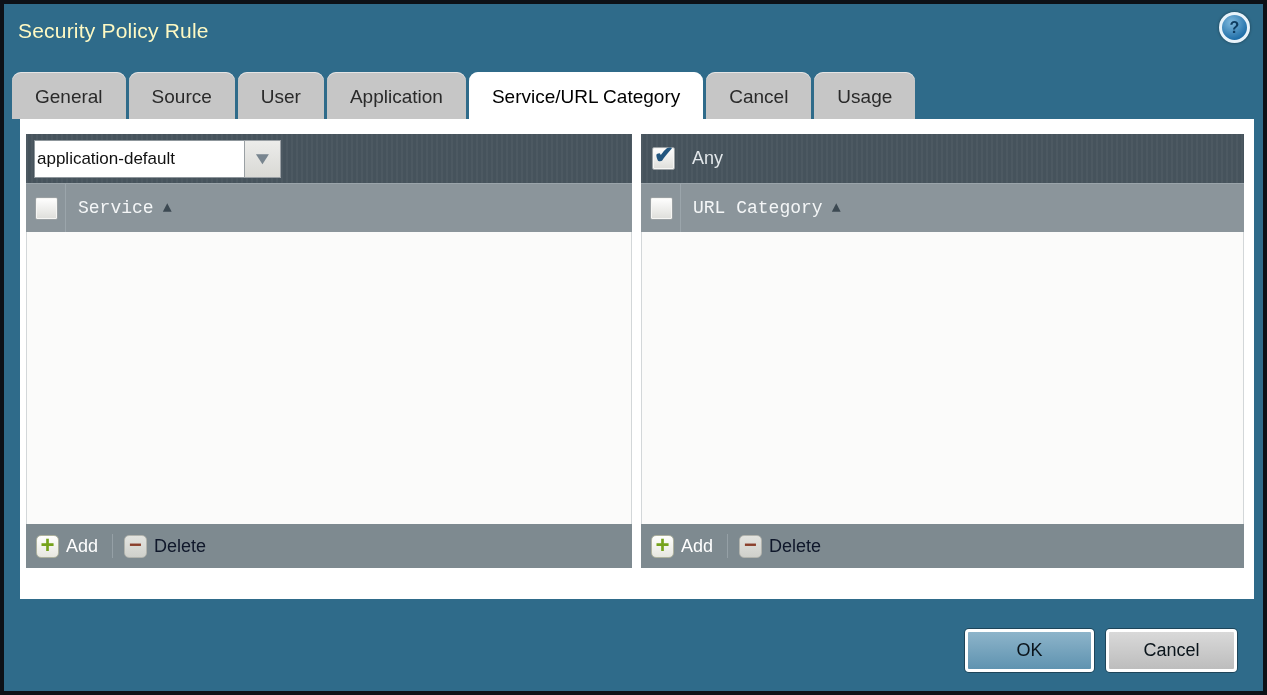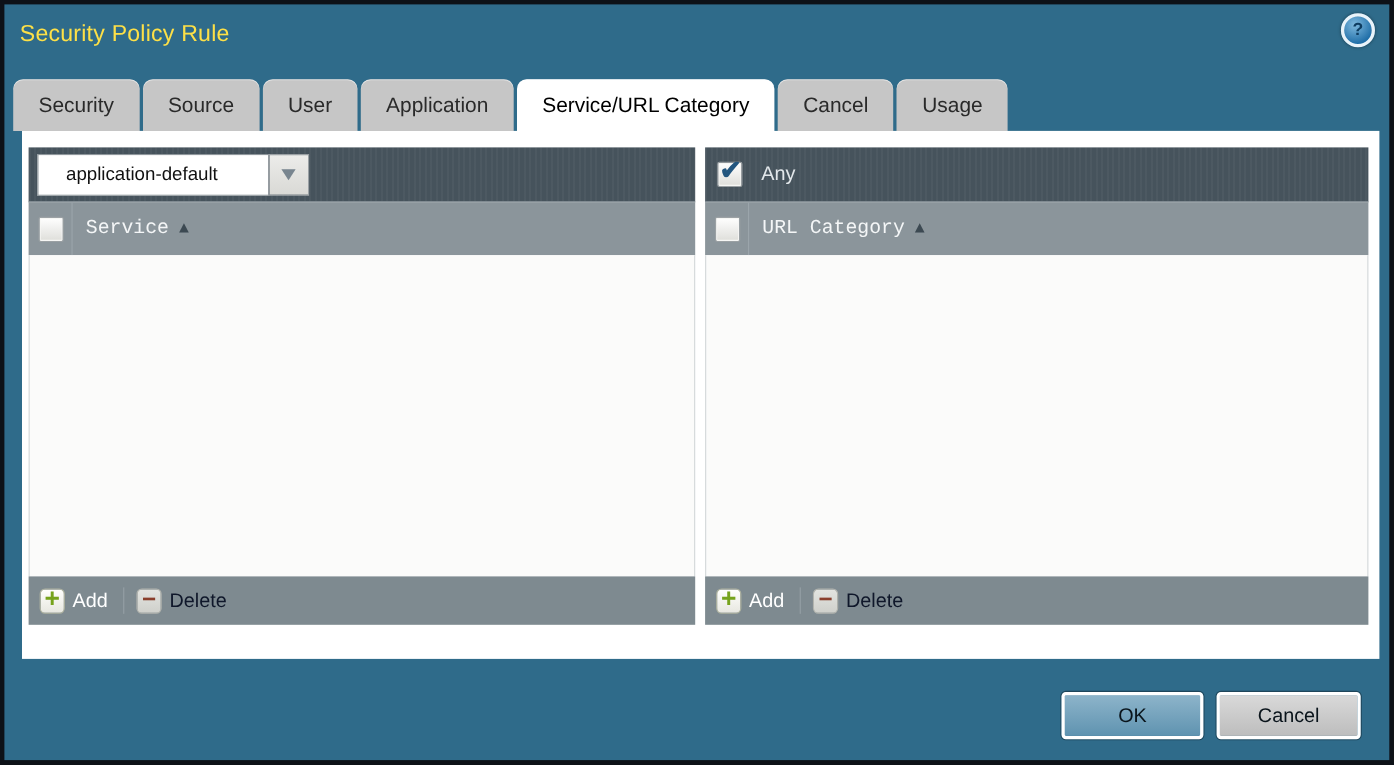--- a/index.html
+++ b/index.html
@@ -7,21 +7,21 @@
     position:relative;width:1267px;height:695px;overflow:hidden;
     background:#0d1117;
     font-family:"Liberation Sans",sans-serif;
     -webkit-font-smoothing:antialiased;
   }
   .dialog{position:absolute;left:4px;top:4px;right:4px;bottom:4px;background:#2f6b8a;}
 
   
   .title{
     position:absolute;left:14px;top:15px;
-    color:#fde047;font-size:21px;letter-spacing:.2px;
+    color:#fef9c3;font-size:21px;letter-spacing:.2px;
   }
   .help{
     position:absolute;right:13px;top:8px;width:25px;height:25px;border-radius:50%;
     background:radial-gradient(circle at 38% 30%, #7fb9de, #1e6da7 75%);
     border:3px solid #e9f3fa;box-shadow:0 0 3px rgba(0,0,0,.45);
     display:flex;align-items:center;justify-content:center;
     color:#0e3c60;font-size:16px;font-weight:bold;cursor:pointer;
   }
 
   
@@ -43,21 +43,21 @@
   .darkbar{
     height:50px;flex:0 0 50px;background:#46535c;
     background-image:repeating-linear-gradient(90deg, rgba(255,255,255,.035) 0 2px, transparent 2px 5px);
     display:flex;align-items:center;border-bottom:1px solid #9aa4aa;box-sizing:border-box;
   }
 
   
   .dropdown{display:flex;height:38px;margin-left:8px;cursor:pointer;}
   .dd-value{
     width:210px;background:#fff;border:1px solid #8f979c;border-right:none;
-    font-size:17px;color:#111;display:flex;align-items:center;padding-left:25px;box-sizing:border-box;
+    font-size:17px;color:#111;display:flex;align-items:center;padding-left:2px;box-sizing:border-box;
   }
   .dd-btn{
     width:37px;background:linear-gradient(#ececea,#d9d9d5);border:1px solid #9aa0a4;
     display:flex;align-items:center;justify-content:center;box-sizing:border-box;
   }
   .dd-arrow{color:#78858f;font-size:17px;line-height:1;transform:scaleX(1.3);}
 
   
   .colhead{
     height:48px;flex:0 0 48px;background:#8b959b;
@@ -113,21 +113,21 @@
 
 <div class="frame">
   <div class="dialog">
 
     <div class="title">Security Policy Rule</div>
     <div class="help">
       <span>?</span>
     </div>
 
     <nav class="tabs">
-        <div class="tab">Security</div>
+        <div class="tab">General</div>
         <div class="tab">Source</div>
         <div class="tab">User</div>
         <div class="tab">Application</div>
         <div class="tab active">Service/URL Category</div>
         <div class="tab">Cancel</div>
         <div class="tab">Usage</div>
       </nav>
 
     <div class="content">
 

